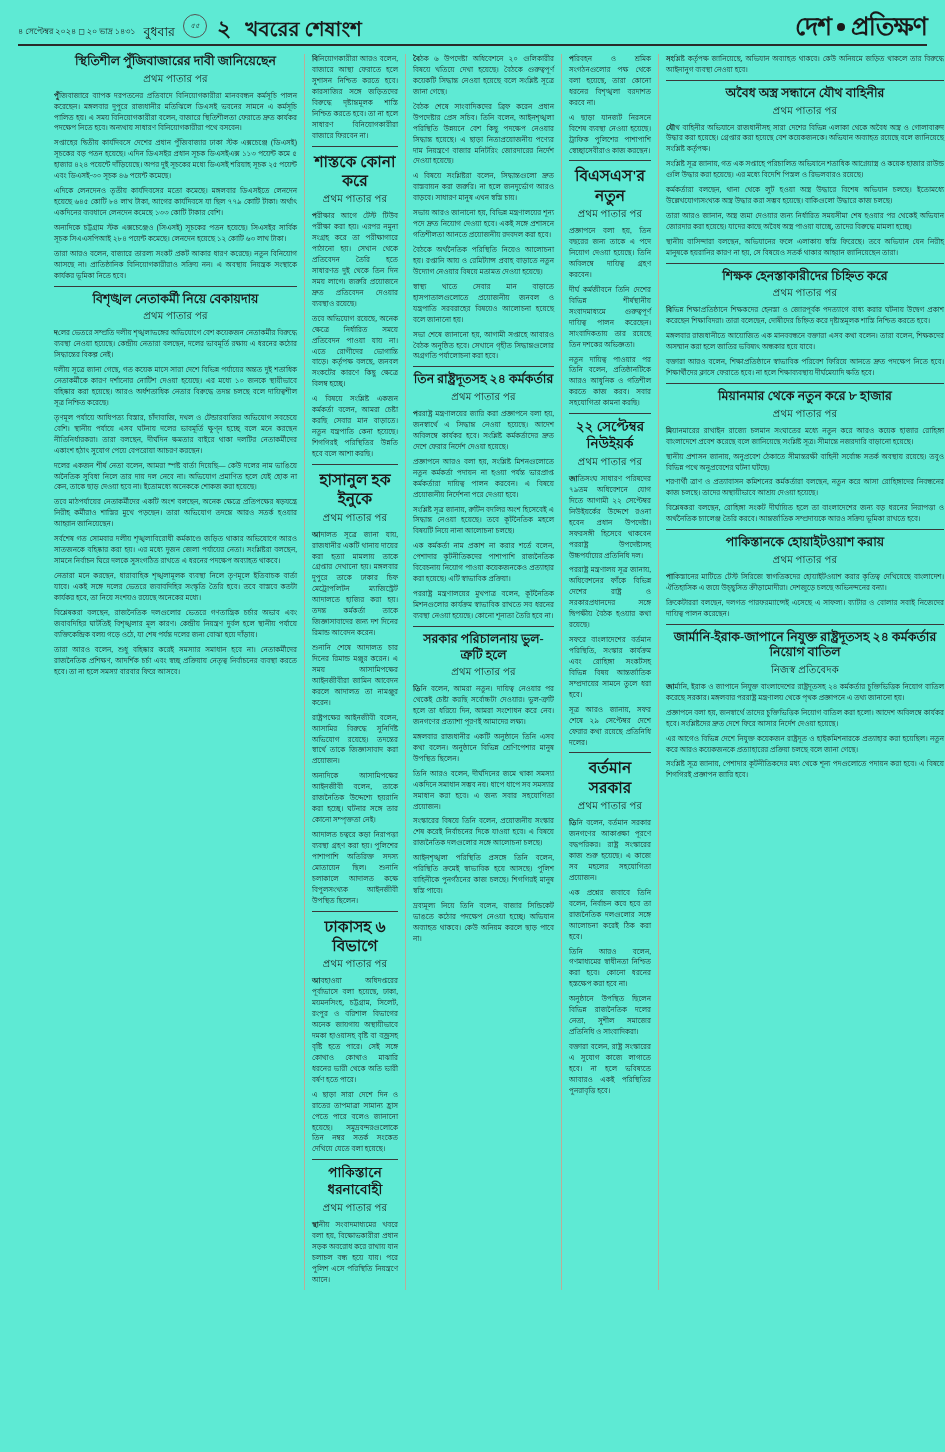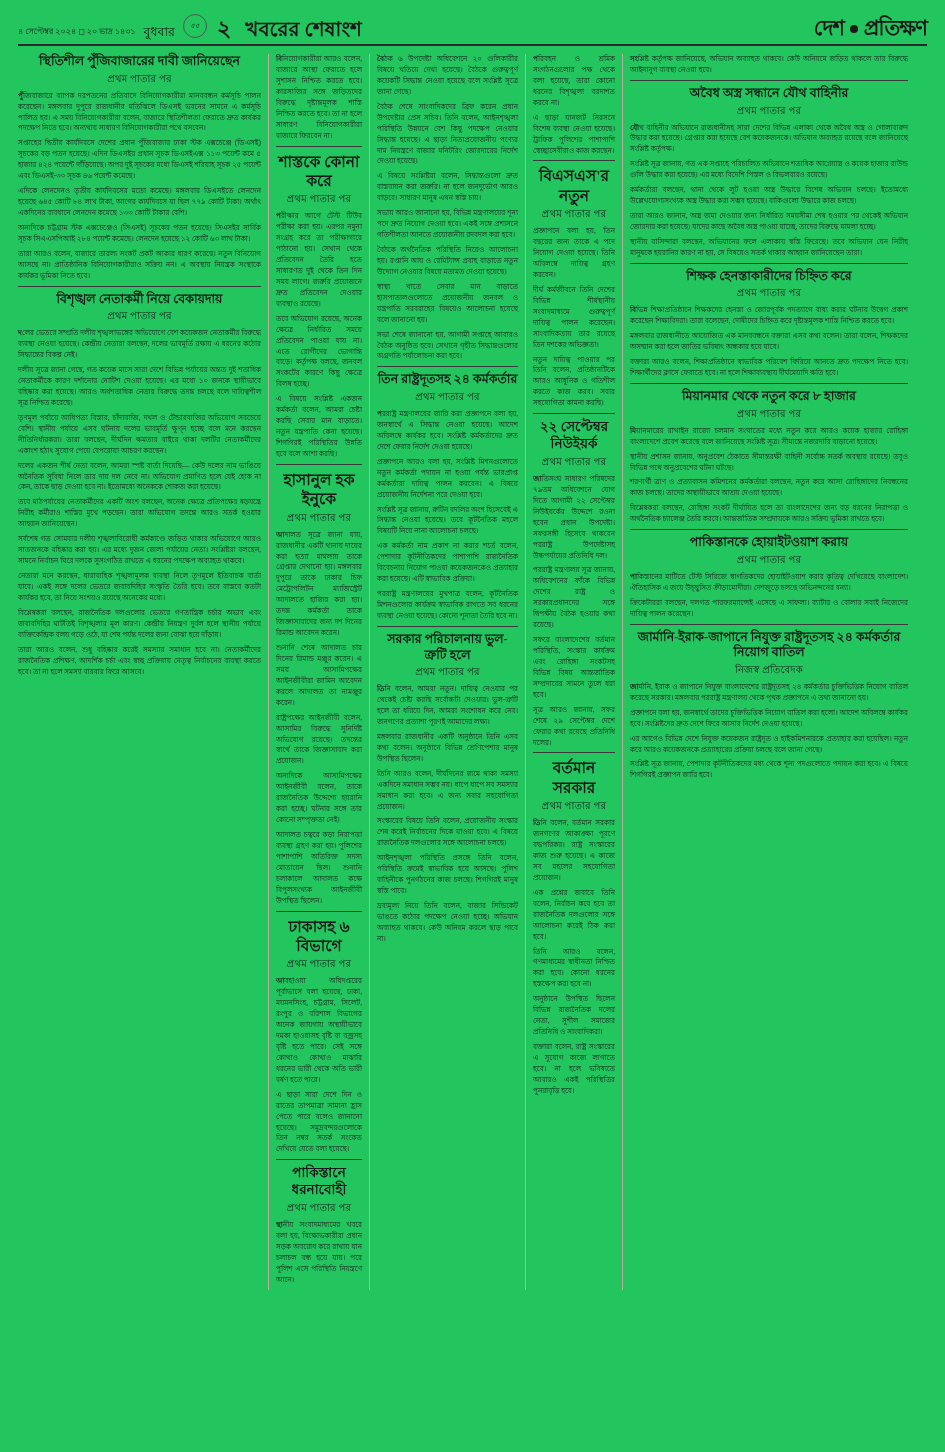--- a/index.html
+++ b/index.html
@@ -5,21 +5,21 @@
   html,body{margin:0;padding:0;}
   body{
     width:945px;
     background:#efe7d8;
     font-family:"Liberation Serif", serif;
     color:#1a1a1a;
   }
   .page{
     width:945px;
     min-height:1452px;
-    background:#22c55e;
+    background:#5eead4;
     box-sizing:border-box;
     padding:14px 18px 10px 18px;
     position:relative;
   }
   
   .masthead{
     display:flex;
     align-items:flex-end;
     justify-content:space-between;
     border-bottom:2px solid #2a2a2a;
@@ -64,35 +64,36 @@
     line-height:1;
     padding-bottom:1px;
   }
   .brand{
     display:flex;
     align-items:center;
     gap:5px;
     padding-bottom:1px;
   }
   .brand-mark{
-    font-size:21px;
+    font-size:25px;
     font-weight:bold;
     letter-spacing:-1px;
     line-height:1;
   }
   .brand-dot{
     width:8px;height:8px;border-radius:50%;
     background:#1a1a1a;display:inline-block;margin:0 1px;
   }
   
   .columns{
     display:grid;
     grid-template-columns:250px 1px 100px 1px 155px 1px 96px 1px 285px;
     gap:0;
     margin-top:8px;
+    margin-left:36px;
   }
   .vrule{background:#b9ae99;width:1px;}
   .col{padding:0 7px;box-sizing:border-box;}
   .col.first{padding-left:0;}
   .col.last{padding-right:0;}
   h2.headline{
     font-size:15.5px;
     font-weight:bold;
     text-align:center;
     line-height:1.25;

